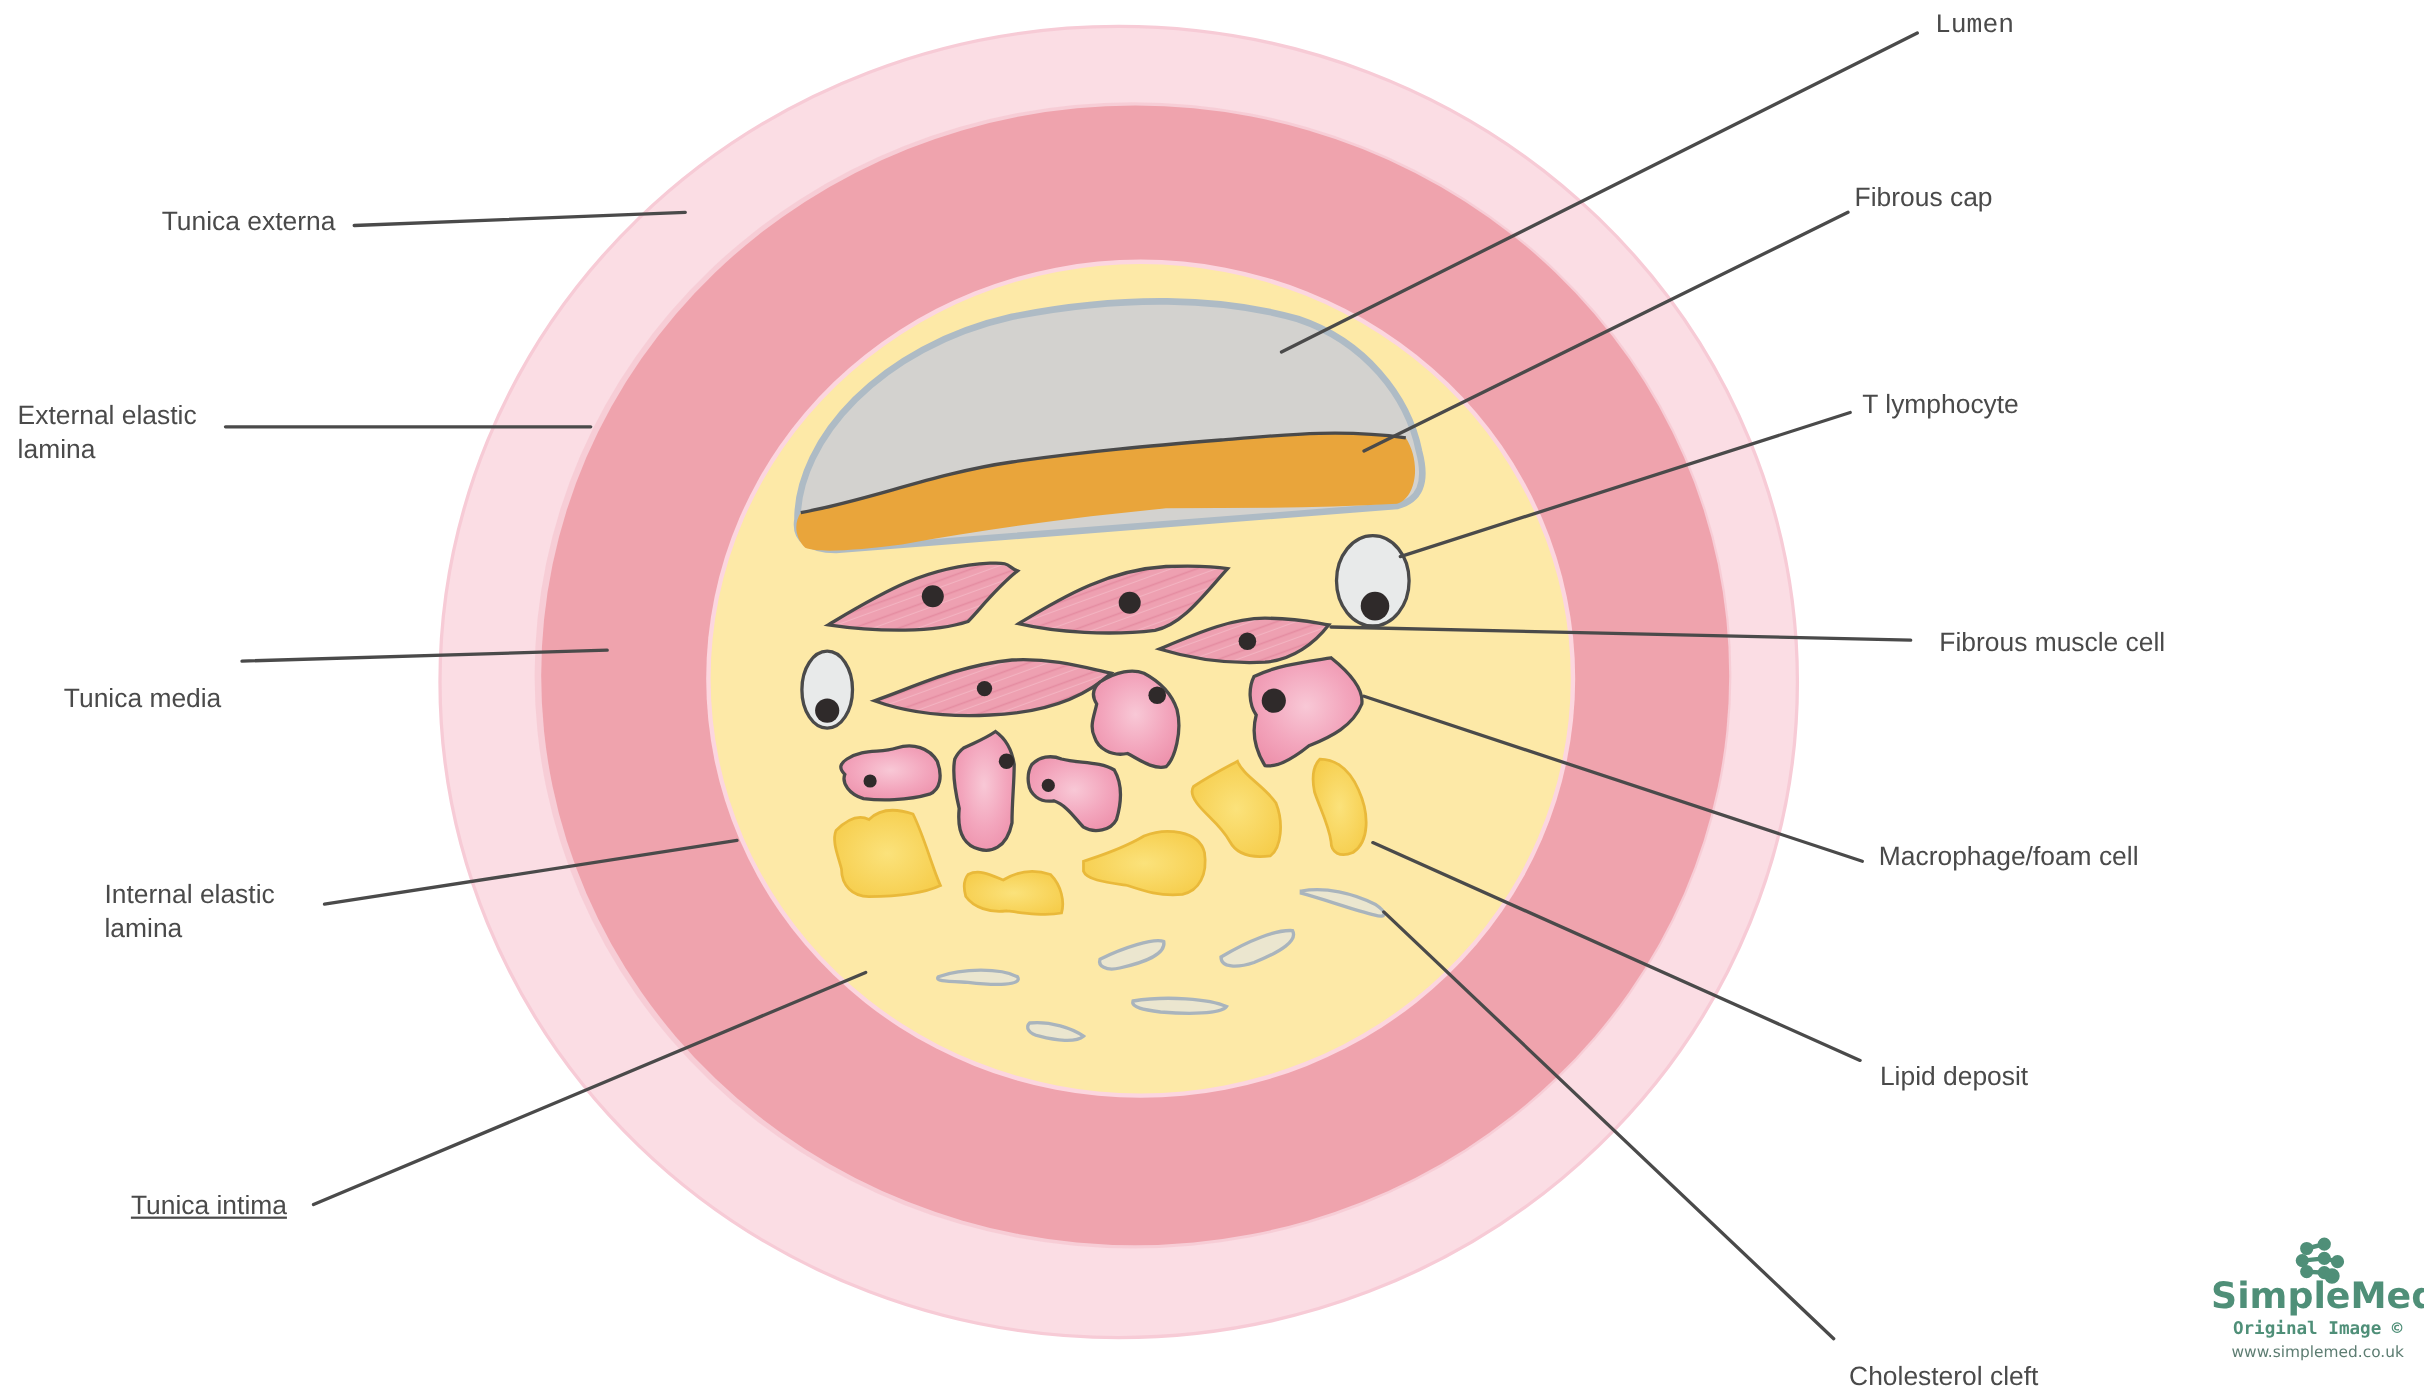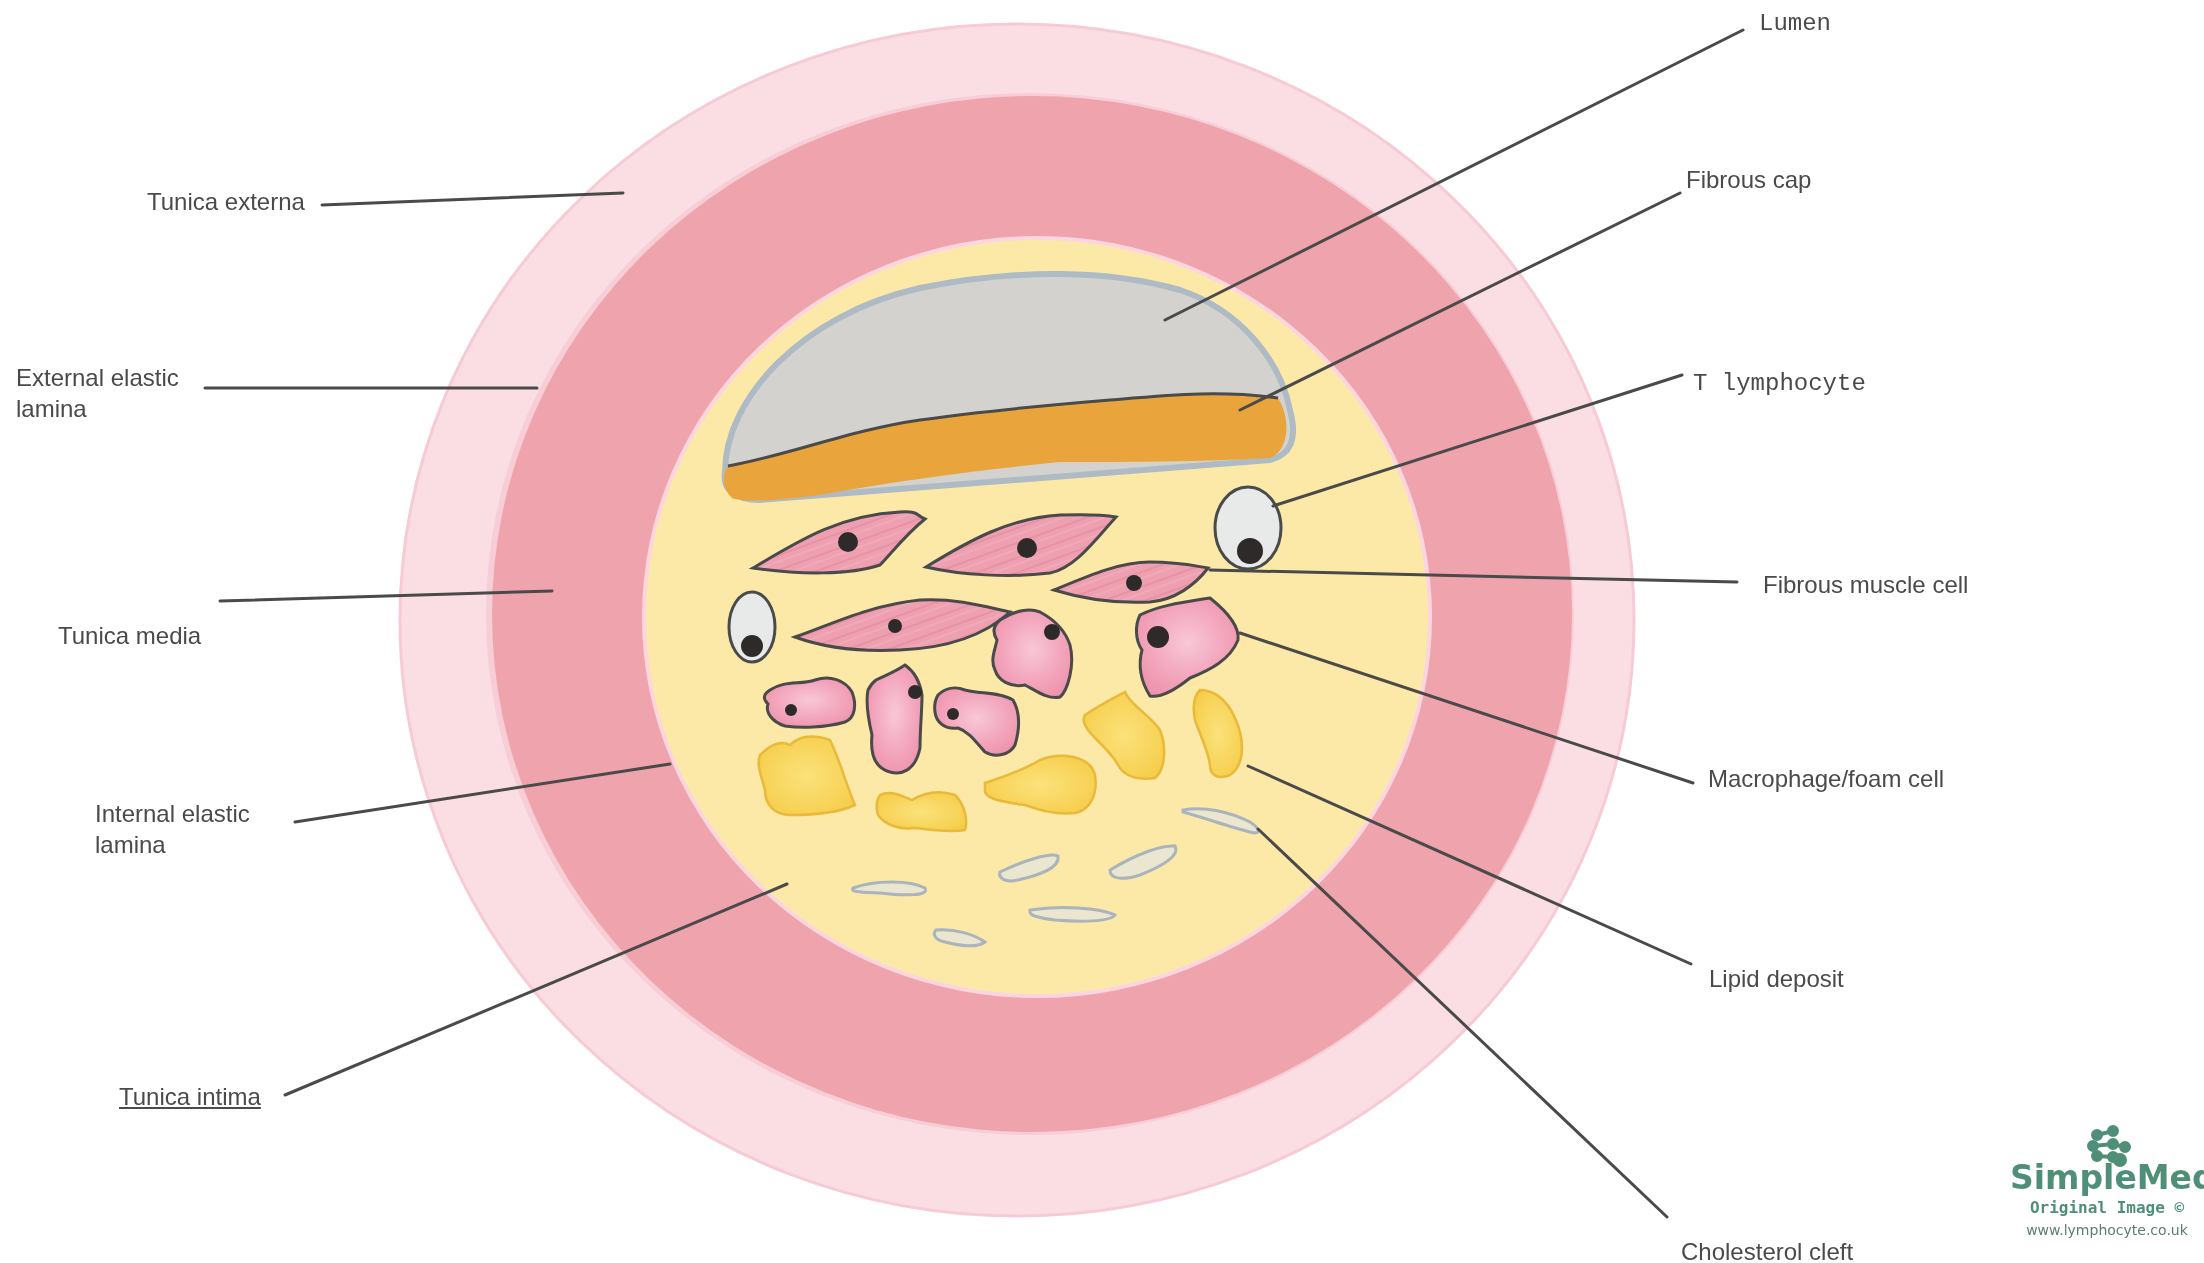--- a/index.html
+++ b/index.html
@@ -133,23 +133,23 @@
 </div>
 <div class="lbl" style="left:58px;top:584px;margin-top:36px;">Tunica media</div>
 <div class="lbl" style="left:95px;top:798px;">
   <div>Internal elastic</div>
   <div>lamina</div>
 </div>
 <div class="lbl" style="left:119px;top:1081px;text-decoration:underline;">Tunica intima</div>
 
 <div class="lbl" style="left:1759px;top:8px;font-family:Liberation Mono, monospace;">Lumen</div>
 <div class="lbl" style="left:1686px;top:164px;">Fibrous cap</div>
-<div class="lbl" style="left:1693px;top:368px;font-family:Liberation Mono, monospace;">T lymphocyte</div>
+<div class="lbl" style="left:1693px;top:352px;">T lymphocyte</div>
 <div class="lbl" style="left:1763px;top:569px;">Fibrous muscle cell</div>
 <div class="lbl" style="left:1708px;top:763px;">Macrophage/foam cell</div>
 <div class="lbl" style="left:1709px;top:963px;">Lipid deposit</div>
 <div class="lbl" style="left:1681px;top:1224px;margin-top:12px;">Cholesterol cleft</div>
 
 <div class="logo" style="top:1160px;">
   <div class="logo-name">SimpleMed</div>
   <div class="logo-sub">Original Image ©</div>
-  <div class="logo-url">www.lymphocyte.co.uk</div>
+  <div class="logo-url">www.simplemed.co.uk</div>
 </div>
 
 </body></html>

